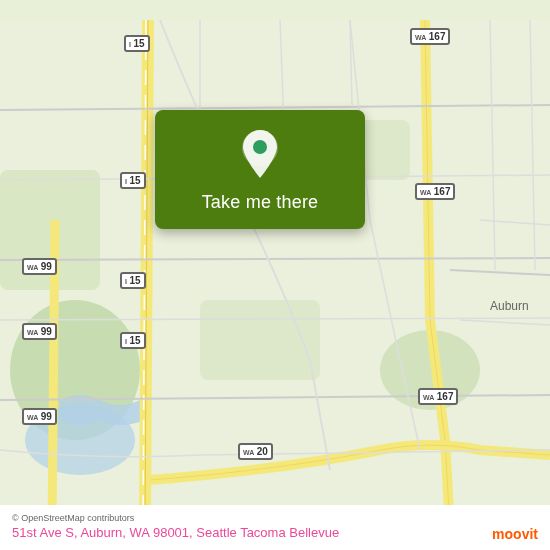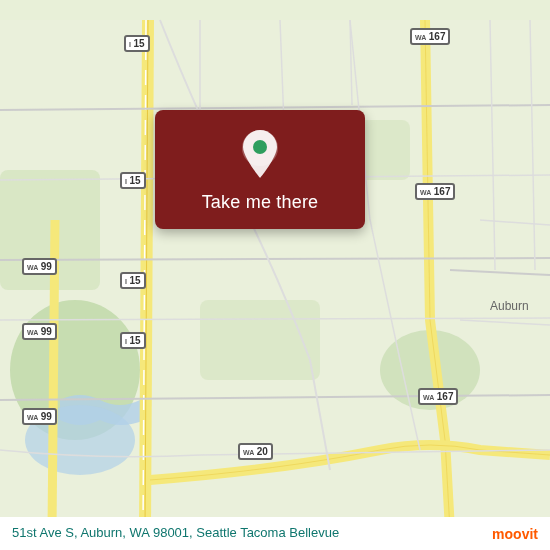--- a/index.html
+++ b/index.html
@@ -27,21 +27,21 @@
       width: 100%;
       height: 100%;
     }
 
     
     .take-me-there-card {
       position: absolute;
       top: 110px;
       left: 155px;
       width: 210px;
-      background: #7f1d1d;
+      background: #4d7c0f;
       border-radius: 8px;
       display: flex;
       flex-direction: column;
       align-items: center;
       padding: 18px 20px 16px;
       box-shadow: 0 4px 12px rgba(0,0,0,0.3);
       z-index: 10;
     }
 
     .pin-icon {
@@ -72,21 +72,21 @@
       z-index: 20;
     }
 
     .osm-attribution {
       font-size: 9px;
       color: #666;
     }
 
     .address-text {
       font-size: 13px;
-      color: #0f766e;
+      color: #ec4899;
       font-weight: 400;
     }
 
     
     .moovit-logo {
       position: absolute;
       bottom: 8px;
       right: 12px;
       display: flex;
       align-items: center;
@@ -236,19 +236,20 @@
     <span class="state-label">WA</span>
     <span class="route-num">99</span>
   </div>
 
   <div class="highway-badge" style="left:238px;top:443px;">
     <span class="state-label">WA</span>
     <span class="route-num">20</span>
   </div>
 
   <div class="bottom-bar">
+    <span class="osm-attribution">© OpenStreetMap contributors</span>
     <span class="address-text">51st Ave S, Auburn, WA 98001, Seattle Tacoma Bellevue</span>
   </div>
 
   <div class="moovit-logo">
     <span class="moovit-text">moovit</span>
   </div>
 </div>
 
 </body></html>

